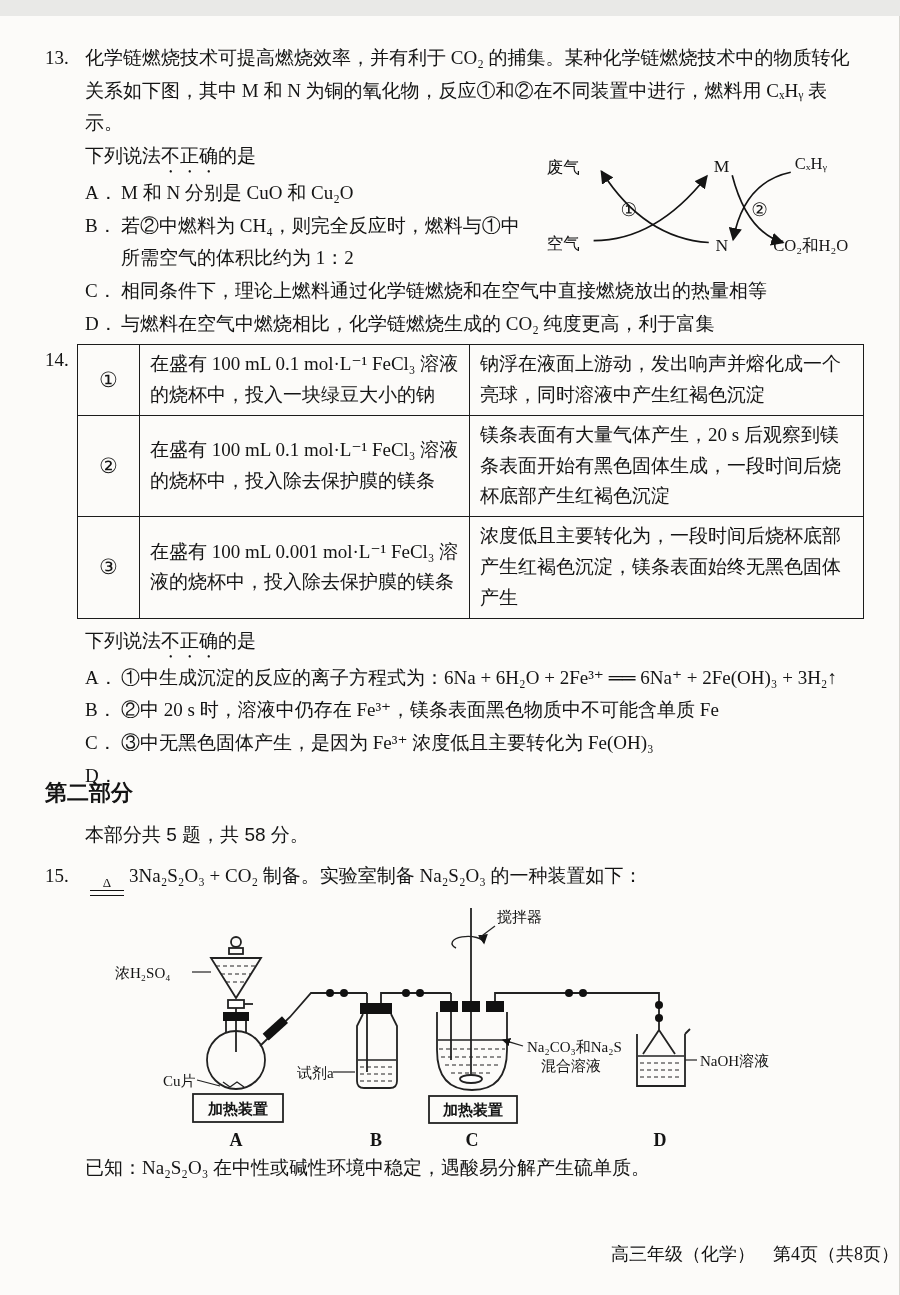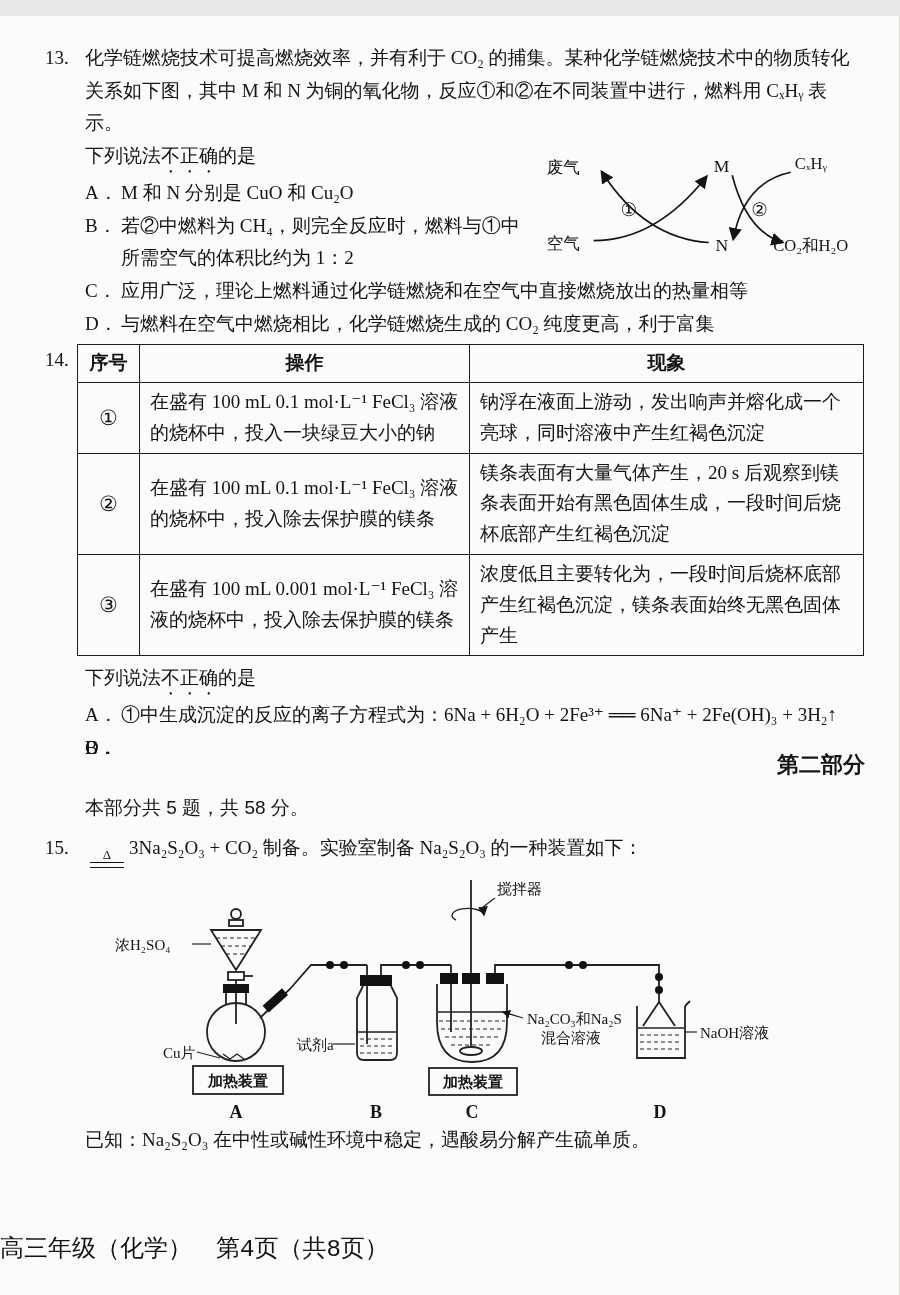--- a/index.html
+++ b/index.html
@@ -23,28 +23,28 @@
   
   .cycle{float:right;width:330px;height:122px;margin:2px 0 0 10px;}
   svg text{font-family:"Liberation Serif","DejaVu Serif",serif;fill:#141414;}
   .clear{clear:both;}
   
   table.exp{border-collapse:collapse;margin:4px 0 6px -8px;width:787px;table-layout:fixed;}
   table.exp th,table.exp td{border:1.6px solid #1c1c1c;padding:4px 10px;vertical-align:middle;line-height:1.62;}
   table.exp th{font-weight:600;text-align:center;padding:3px 6px;}
   td.no{text-align:center;font-size:21px;}
   
-  .part-title{text-align:right;font-family:"Liberation Sans","DejaVu Sans",sans-serif;font-weight:700;font-size:22px;margin:14px 0 8px 0;}
+  .part-title{text-align:left;font-family:"Liberation Sans","DejaVu Sans",sans-serif;font-weight:700;font-size:22px;margin:14px 0 8px 0;}
   .part-info{font-family:"Liberation Sans","DejaVu Sans",sans-serif;font-weight:400;margin-left:40px;}
   
   .rxn{display:inline-flex;flex-direction:column;align-items:center;vertical-align:-5px;margin:0 5px;}
   .rxn .delta{font-size:13px;line-height:1.05;}
   .rxn .dline{width:34px;height:4px;border-top:1.6px solid #111;border-bottom:1.6px solid #111;}
   .apparatus{display:block;width:720px;height:252px;margin:4px 0 0 14px;}
-  .footer{position:absolute;left:0;right:0;bottom:38px;text-align:left;font-size:24px;font-family:Liberation Mono, monospace;}
+  .footer{position:absolute;left:0;right:0;bottom:38px;text-align:right;font-size:18px;}
   .spacer8{height:8px;}
 </style>
 </head>
 <body>
 
 <div class="page">
 
   <section class="q">
     <span class="qnum">13.</span>
     <div>
@@ -68,41 +68,36 @@
         <text x="240" y="112" font-size="17">CO₂和H₂O</text>
         <text x="92" y="76" font-size="19" text-anchor="middle">①</text>
         <text x="226" y="76" font-size="19" text-anchor="middle">②</text>
       </svg>
 
       <p class="stem"><span>下列说法</span><span class="emph">不正确</span><span>的是</span></p>
 
       <div class="opt"><span class="lbl">A．</span><span>M 和 N 分别是 CuO 和 Cu₂O</span></div>
       <div class="opt"><span class="lbl">B．</span><span>若②中燃料为 CH₄，则完全反应时，燃料与①中所需空气的体积比约为 1：2</span></div>
       <div class="clear"></div>
-      <div class="opt"><span class="lbl">C．</span><span>应用广泛，理论上燃料通过化学链燃烧和在空气中直接燃烧放出的热量相等</span></div>
+      <div class="opt"><span class="lbl">C．</span><span>相同条件下，理论上燃料通过化学链燃烧和在空气中直接燃烧放出的热量相等</span></div>
       <div class="opt"><span class="lbl">D．</span><span>与燃料在空气中燃烧相比，化学链燃烧生成的 CO₂ 纯度更高，利于富集</span></div>
     </div>
   </section>
 
   <section class="q">
     <span class="qnum">14.</span>
     <div>
 
       <table class="exp">
         <colgroup>
             <col style="width:62px">
             <col style="width:330px">
             <col>
           </colgroup>
         <tbody>
-            <tr>
-          <th>序号</th>
-          <th>操作</th>
-          <th>现象</th>
-        </tr>
         <tr>
           <td class="no">①</td>
           <td>在盛有 100 mL 0.1 mol·L⁻¹ FeCl₃ 溶液的烧杯中，投入一块绿豆大小的钠</td>
           <td>钠浮在液面上游动，发出响声并熔化成一个亮球，同时溶液中产生红褐色沉淀</td>
         </tr>
         <tr>
           <td class="no">②</td>
           <td>在盛有 100 mL 0.1 mol·L⁻¹ FeCl₃ 溶液的烧杯中，投入除去保护膜的镁条</td>
           <td>镁条表面有大量气体产生，20 s 后观察到镁条表面开始有黑色固体生成，一段时间后烧杯底部产生红褐色沉淀</td>
         </tr>
@@ -110,22 +105,22 @@
           <td class="no">③</td>
           <td>在盛有 100 mL 0.001 mol·L⁻¹ FeCl₃ 溶液的烧杯中，投入除去保护膜的镁条</td>
           <td>浓度低且主要转化为，一段时间后烧杯底部产生红褐色沉淀，镁条表面始终无黑色固体产生</td>
         </tr>
       </tbody>
         </table>
 
       <p class="stem"><span>下列说法</span><span class="emph">不正确</span><span>的是</span></p>
 
       <div class="opt"><span class="lbl">A．</span><span>①中生成沉淀的反应的离子方程式为：6Na + 6H₂O + 2Fe³⁺ ══ 6Na⁺ + 2Fe(OH)₃ + 3H₂↑</span></div>
-      <div class="opt"><span class="lbl">B．</span></div>
-      <div class="opt"><span class="lbl">C．</span></div>
+      <div class="opt"><span class="lbl">B．</span><span>②中 20 s 时，溶液中仍存在 Fe³⁺，镁条表面黑色物质中不可能含单质 Fe</span></div>
+      <div class="opt"><span class="lbl">C．</span><span>③中无黑色固体产生，是因为 Fe³⁺ 浓度低且主要转化为 Fe(OH)₃</span></div>
       <div class="opt"><span class="lbl">D．</span></div>
     </div>
   </section>
 
   <h2 class="part-title">第二部分</h2>
   <p class="part-info">本部分共 5 题，共 58 分。</p>
   <div class="spacer8"></div>
 
   <section class="q">
     <span class="qnum">15.</span>

